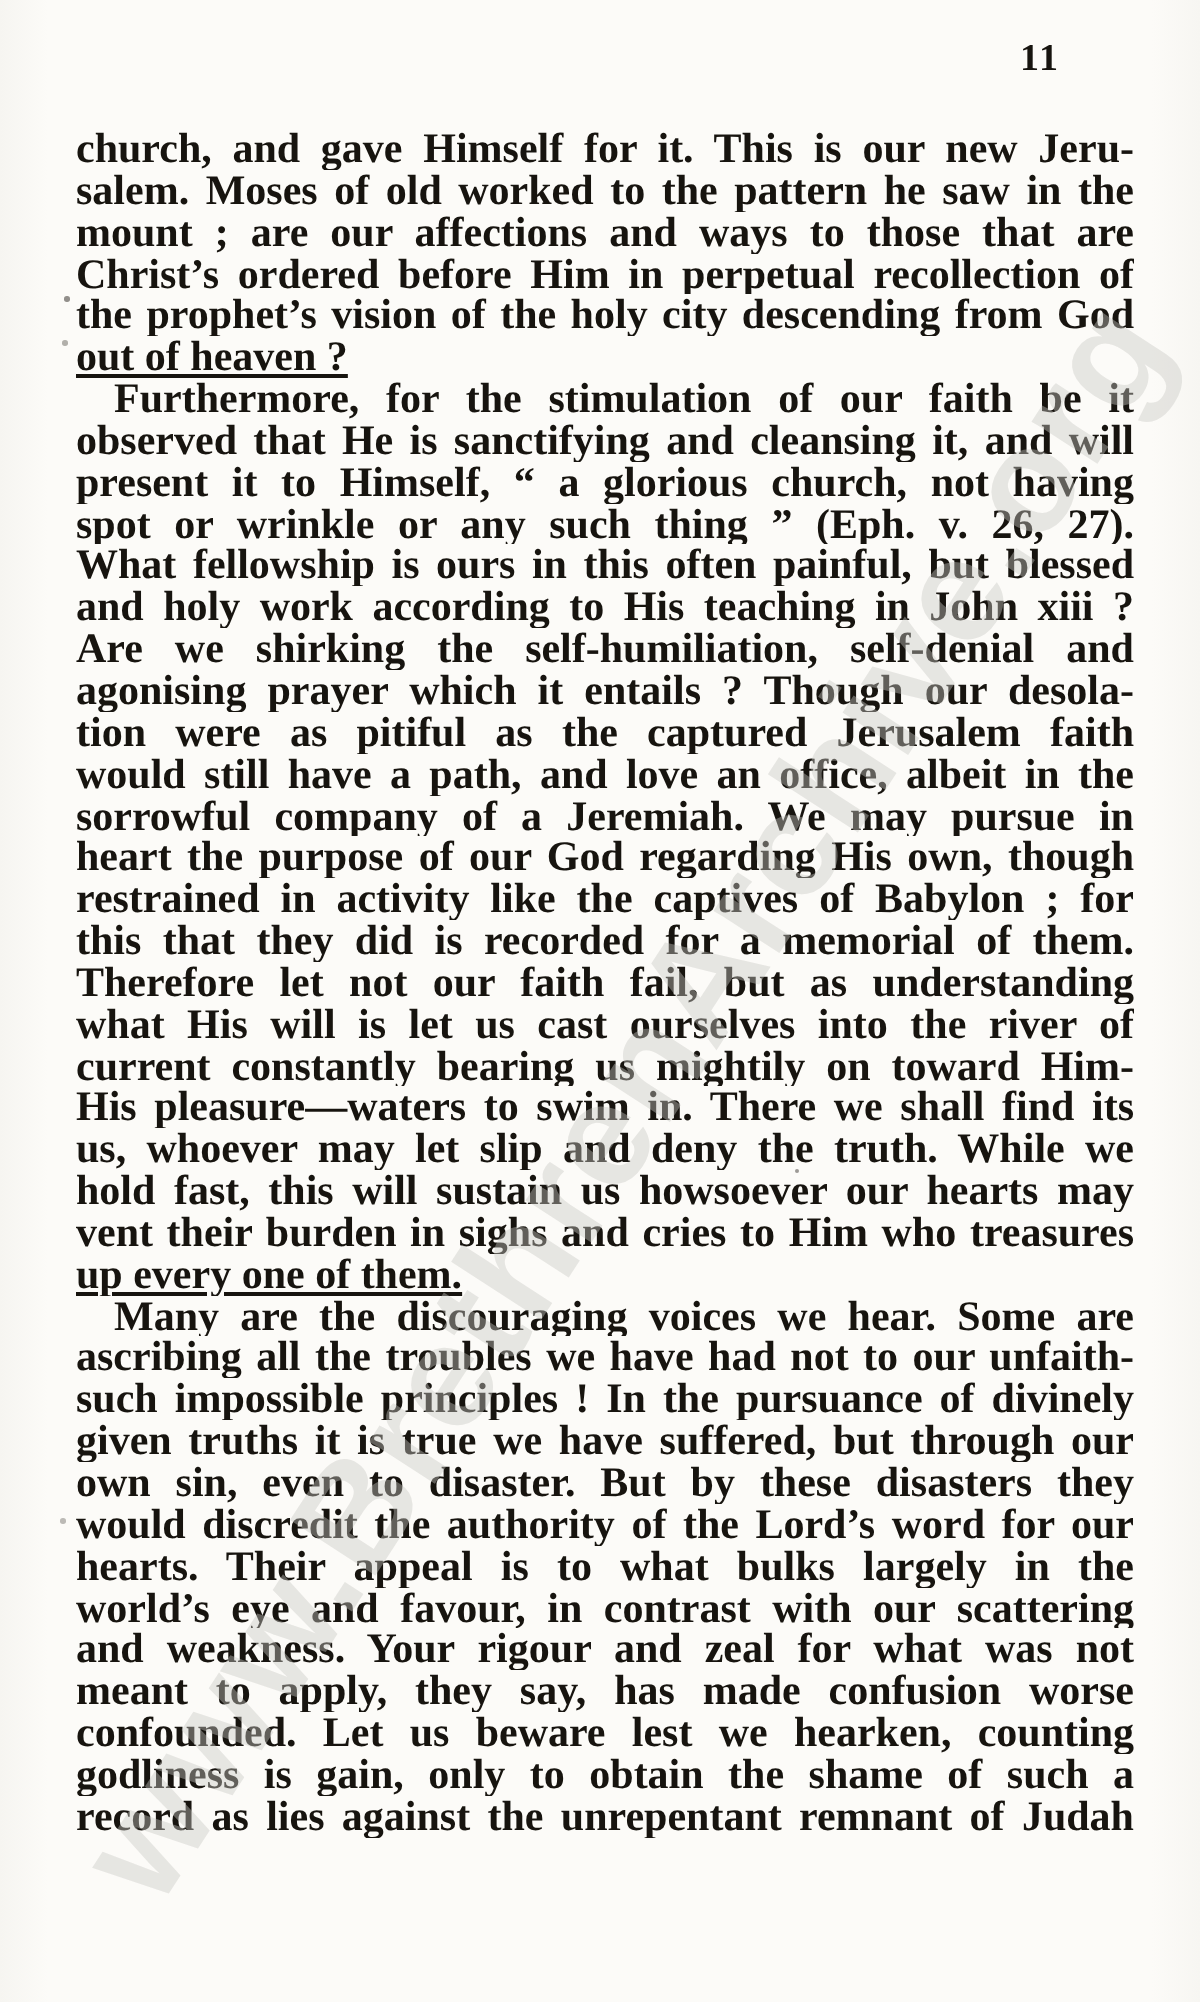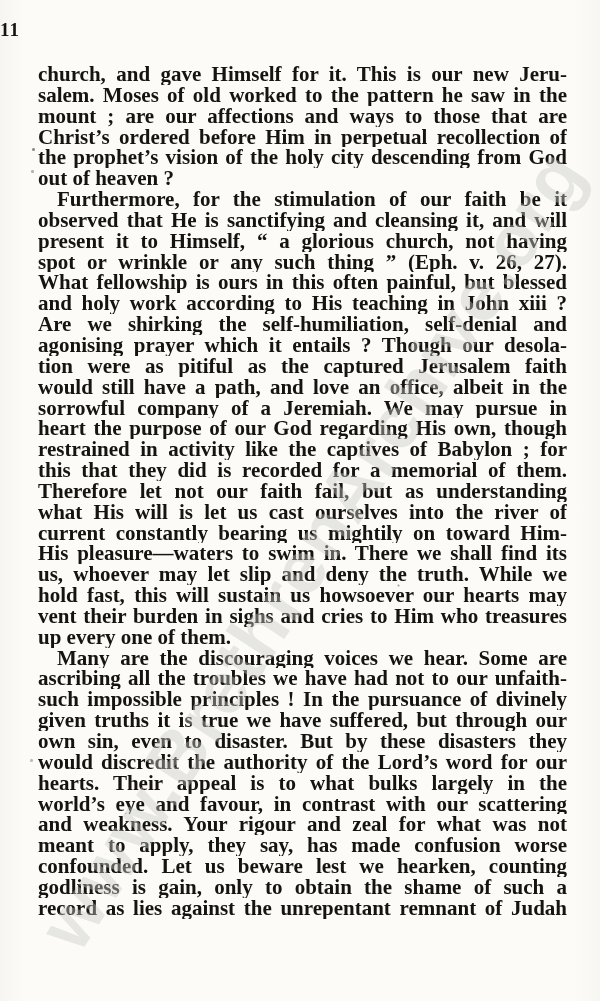--- a/index.html
+++ b/index.html
@@ -11,21 +11,21 @@
   }
   .page {
     position: relative;
     width: 600px; height: 1001px;
     background: linear-gradient(90deg, #f6f5f1 0%, #fcfbf8 4%, #fcfbf8 96%, #f7f6f2 100%);
     color: #17140f;
   }
   .page-number {
     position: absolute;
     top: 19px; left: 0; width: 530px;
-    text-align: left;
+    text-align: right;
     font-size: 19px;
     font-weight: bold;
     letter-spacing: 1px;
   }
   .text-block {
     position: absolute;
     left: 38px; top: 64px;
     width: 529px;
     font-size: 21px;
     line-height: 20.85px;
@@ -34,20 +34,21 @@
   }
   .line {
     height: 20.85px;
     overflow: hidden;
     text-align: justify;
     text-align-last: justify;
     -moz-text-align-last: justify;
   }
   .line.end {
     text-align-last: left;
+    text-decoration: underline;
     -moz-text-align-last: left;
   }
   .line.indent { text-indent: 19px; }
   .watermark {
     position: absolute;
     left: 22px; top: 918px;
     transform: rotate(-57deg);
     transform-origin: left top;
     font-family: "Liberation Sans", sans-serif;
     font-size: 74px;

